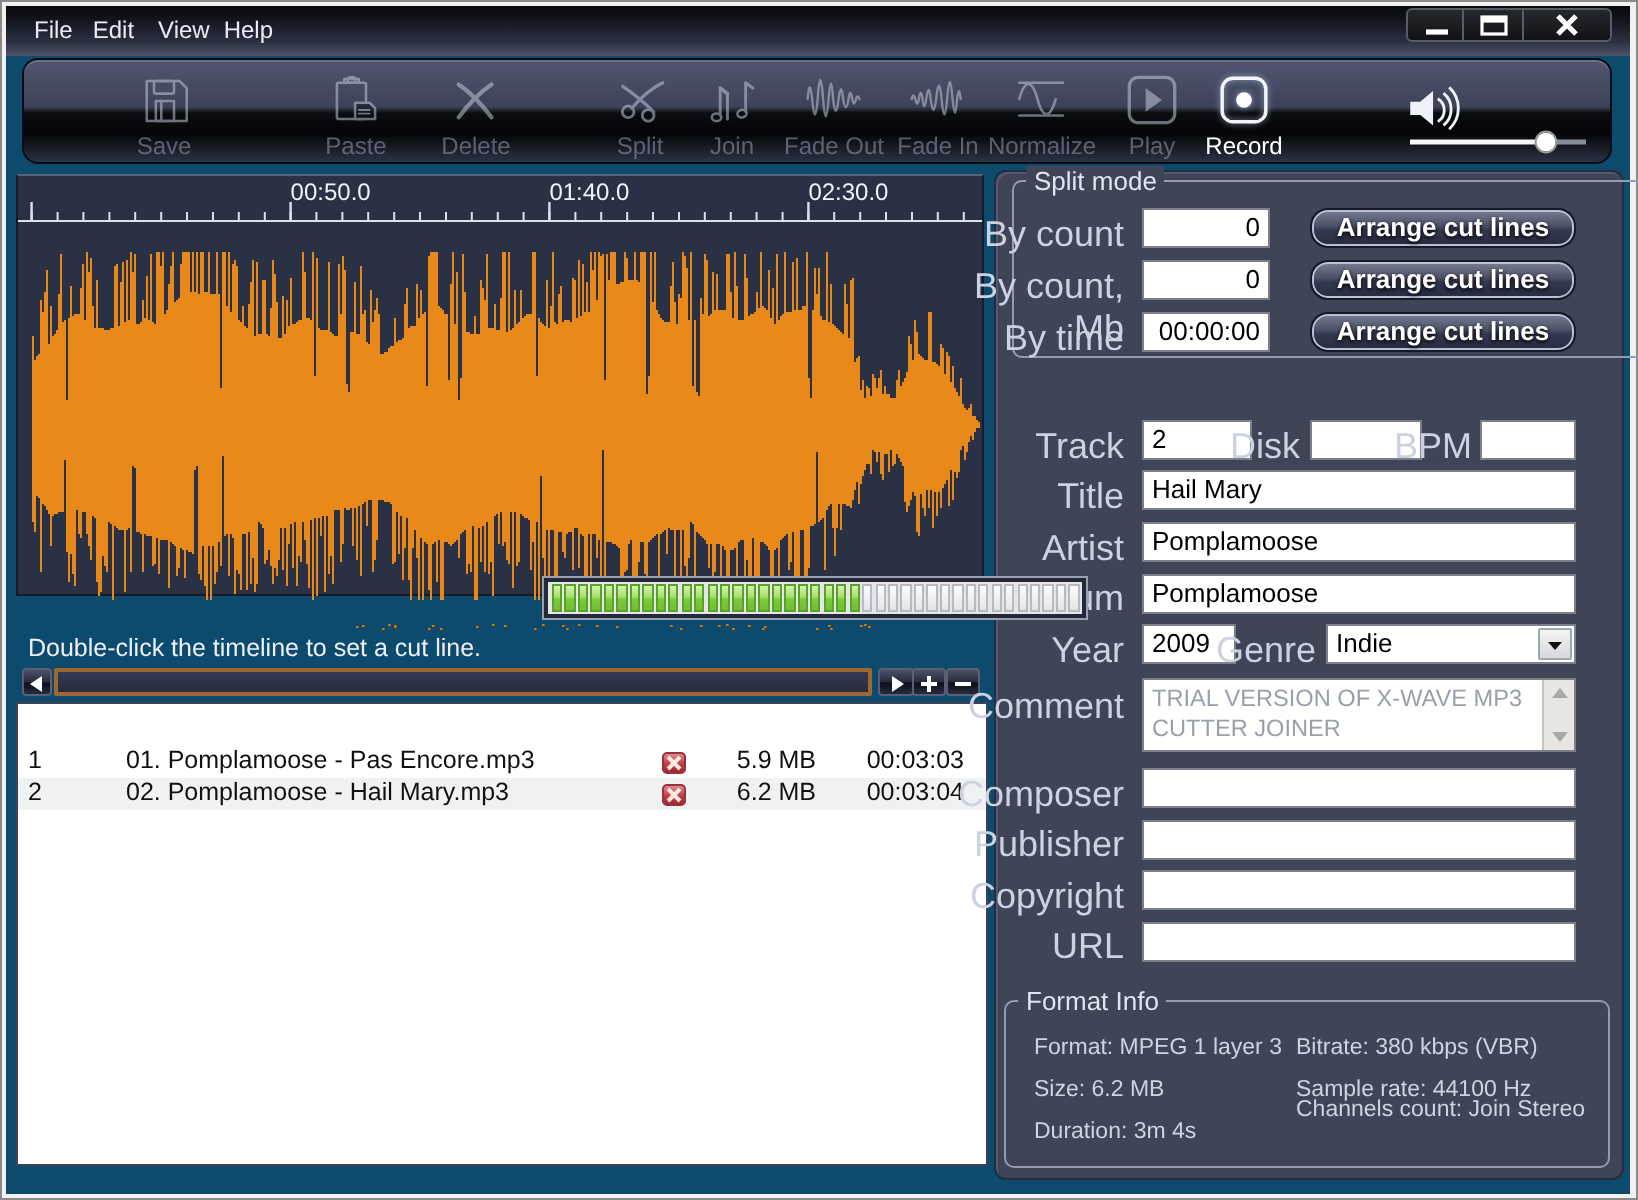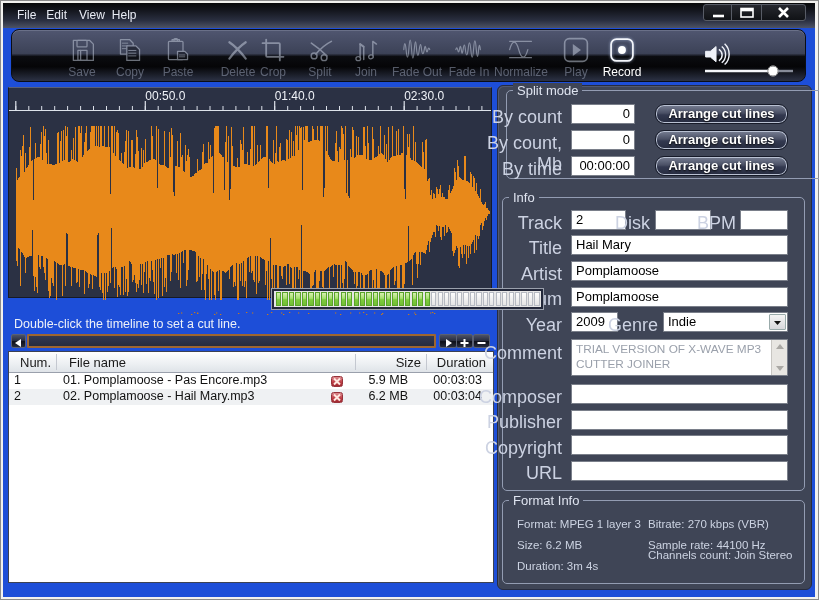--- a/index.html
+++ b/index.html
@@ -1,17 +1,17 @@
 <!DOCTYPE html>
 <html><head><meta charset="utf-8"><style>
 * {margin:0;padding:0;box-sizing:border-box;}
 html,body {width:819px;height:600px;overflow:hidden;font-family:"Liberation Sans",sans-serif;}
 #win {position:relative;width:819px;height:600px;background:#8a8a8a;}
 #frame {position:absolute;inset:1px;background:#f2f1ee;}
-#content {position:absolute;left:3px;top:3px;right:4px;bottom:3px;background:#1d4ed8;}
+#content {position:absolute;left:3px;top:3px;right:4px;bottom:3px;background:#0c4a6e;}
 #titlebar {position:absolute;left:0;top:0;right:0;height:25px;background:linear-gradient(#070809,#14161e 30%,#2a2f40 70%,#4d5366);}
 #menu {position:absolute;top:5px;left:14px;color:#e8ebf4;font-size:12px;}
 #winbtns {position:absolute;left:700px;top:1px;width:103px;height:17px;background:linear-gradient(#26282e,#101216);border:1px solid #585c66;border-radius:3px;display:flex;}
 #winbtns .wb {flex:0 0 auto;position:relative;border-right:1px solid #585c66;}
 #winbtns .wb:last-child {border-right:none;}
 #toolbar {position:absolute;left:8px;top:26px;width:795px;height:53px;border-radius:8px;border:1px solid #0a0d15;background:linear-gradient(#505670,#3c4257 46%,#0b0c10 52%,#050507 72%,#2c3245);box-shadow:inset 0 1px 0 #6a7088;}
 .tbi {position:absolute;top:5px;width:60px;text-align:center;color:#9ba4ba;opacity:.52;}
 .tbi svg {stroke:#c6cede;fill:none;stroke-width:1.4;stroke-linejoin:round;stroke-linecap:round;}
 .tbi .fil {fill:#c6cede;}
 .tbi .fillbg {fill:#11131c;}
@@ -64,40 +64,30 @@
   </div>
 </div>
 
 <div id="toolbar">
         <div class="tbi" style="left:40px"><svg width="30" height="30" viewBox="0 0 33 33">
             <path d="M7 6 h18 l4 4 v18 H7 z" fill="none"></path>
             <rect x="11" y="6" width="11" height="7" rx="1" fill="none"></rect>
             <rect x="12" y="17" height="11" width="10" fill="none"></rect>
             <path d="M15 17 v11" fill="none"></path>
           </svg><div class="lbl">Save</div></div>
-        <div class="tbi" style="left:88px"><svg width="30" height="30" viewBox="0 0 33 33">
-            <path d="M6 5 h10 l4 4 v12 H6 z" fill="none"></path>
-            <path d="M8 9h6M8 12h6M8 15h6" stroke-width="1"></path>
-            <path d="M13 12 h10 l4 4 v12 H13 z" fill="none" class="fillbg"></path>
-            <path d="M15 17h8M15 20h8M15 23h8" stroke-width="1"></path>
-          </svg><div class="lbl">Copy</div></div>
         <div class="tbi" style="left:136px"><svg width="30" height="30" viewBox="0 0 33 33">
             <rect x="6" y="7" width="16" height="20" rx="1" fill="none"></rect>
             <path d="M10 7 v-2 h8 v2" fill="none"></path>
             <rect x="12" y="4" width="4" height="3" rx="1" fill="none"></rect>
             <path d="M16 18 h8 l3 3 v6 h-11 z" fill="none" class="fillbg"></path>
             <path d="M18 22h6M18 24h6" stroke-width="1"></path>
           </svg><div class="lbl">Paste</div></div>
         <div class="tbi" style="left:196px"><svg width="30" height="30" viewBox="0 0 33 33">
             <path d="M7 8 C13 12 19 18 25 26 M25 8 C19 12 13 18 7 26" stroke-width="2.4" fill="none"></path>
           </svg><div class="lbl">Delete</div></div>
-        <div class="tbi" style="left:231px"><svg width="30" height="30" viewBox="0 0 33 33">
-            <path d="M9 5 v18 a1 1 0 0 0 1 1 h18" fill="none" stroke-width="2"></path>
-            <path d="M5 9 h18 a1 1 0 0 1 1 1 v18" fill="none" stroke-width="2"></path>
-          </svg><div class="lbl">Crop</div></div>
         <div class="tbi" style="left:324px"><svg width="30" height="30" viewBox="0 0 33 33">
             <path d="M10 25 v-15 l4 3 v14 M24 23 v-16 l4 3" stroke-width="1.6" fill="none"></path>
             <ellipse cx="8" cy="26" rx="2.6" ry="2.1"></ellipse>
             <ellipse cx="22" cy="24" rx="2.6" ry="2.1" transform="rotate(-15 22 24)"></ellipse>
             <path d="M10 10 l4 3" stroke-width="2"></path>
           </svg><div class="lbl">Join</div></div>
         <div class="tbi" style="left:278px"><svg width="30" height="30" viewBox="0 0 33 33">
             <circle cx="10" cy="23" r="3.2" fill="none" stroke-width="1.6"></circle>
             <circle cx="21" cy="25" r="3.2" fill="none" stroke-width="1.6"></circle>
             <path d="M12 21 C17 15 23 10 29 7 M7 9 C13 13 19 18 24 23" stroke-width="1.8" fill="none"></path>
@@ -163,29 +153,20 @@
     <div class="sbtn" style="left:445px;width:17px"><svg width="15" height="12">
               <path d="M7.5 2 V10 M3.5 6 H11.5" stroke="#fff" stroke-width="2"></path>
             </svg></div>
     <div class="sbtn" style="left:462px;width:17px"><svg width="15" height="12">
               <path d="M3.5 6 H11.5" stroke="#fff" stroke-width="2"></path>
             </svg></div>
   </div>
 </div>
 
 <div id="filelist">
-  <div id="flhead">
-    <span style="position:absolute;left:11px;top:3px">Num.</span>
-    <span style="position:absolute;left:60px;top:3px">File name</span>
-    <span style="position:absolute;right:72px;top:3px">Size</span>
-    <span style="position:absolute;right:7px;top:3px">Duration</span>
-    <i style="left:47px"></i>
-          <i style="left:346px"></i>
-          <i style="left:417px"></i>
-  </div>
   <div class="flrow" style="top:21px;background:#fff">
     <span style="position:absolute;left:5px">1</span>
     <span style="position:absolute;left:54px">01. Pomplamoose - Pas Encore.mp3</span>
     <div class="delx" style="left:322px;top:3px">
             <svg width="10" height="9" style="display:block;margin:0 auto">
               <path d="M2 1.5 l6 6 M8 1.5 l-6 6" stroke="#ffe8e0" stroke-width="2"></path>
             </svg>
           </div>
     <span style="position:absolute;right:85px">5.9 MB</span>
     <span style="position:absolute;right:11px">00:03:03</span>
@@ -199,23 +180,20 @@
             </svg>
           </div>
     <span style="position:absolute;right:85px">6.2 MB</span>
     <span style="position:absolute;right:11px">00:03:04</span>
   </div>
 </div>
 
 <div id="rpanel">
   <div class="grp" style="left:8px;top:4px;width:338px;height:89px">
           <div class="glabel">Split mode</div>
-        </div>
-  <div class="grp" style="left:4px;top:111px;width:303px;height:294px">
-          <div class="glabel">Info</div>
         </div>
   <div class="grp" style="left:4px;top:414px;width:303px;height:84px">
           <div class="glabel">Format Info</div>
         </div>
 </div>
 
 <div id="splitrows">
   <div class="flab" style="left:469px;top:104px">By count</div>
   <div class="flab" style="left:469px;top:130px">By count, Mb</div>
   <div class="flab" style="left:469px;top:156px">By time</div>
@@ -264,21 +242,21 @@
   <div class="flab" style="left:469px;top:409px">Publisher</div>
   <div class="inp" style="left:568px;top:407px;width:217px"></div>
   <div class="flab" style="left:469px;top:435px">Copyright</div>
   <div class="inp" style="left:568px;top:432px;width:217px"></div>
   <div class="flab" style="left:469px;top:460px">URL</div>
   <div class="inp" style="left:568px;top:458px;width:217px"></div>
 </div>
 
 <div id="formatrows">
   <div class="finfo" style="left:514px;top:515px">Format: MPEG 1 layer 3</div>
-  <div class="finfo" style="left:645px;top:515px">Bitrate: 270 kbps (VBR)</div>
+  <div class="finfo" style="left:645px;top:515px">Bitrate: 380 kbps (VBR)</div>
   <div class="finfo" style="left:514px;top:536px">Size: 6.2 MB</div>
   <div class="finfo" style="left:645px;top:536px">Sample rate: 44100 Hz</div>
   <div class="finfo" style="left:514px;top:557px">Duration: 3m 4s</div>
   <div class="finfo" style="left:645px;top:546px">Channels count: Join Stereo</div>
 </div>
 
 <div id="pbar">
         <div id="pcells">
           <i class="g" style="left:0.00px"></i>
           <i class="g" style="left:6.46px"></i>

